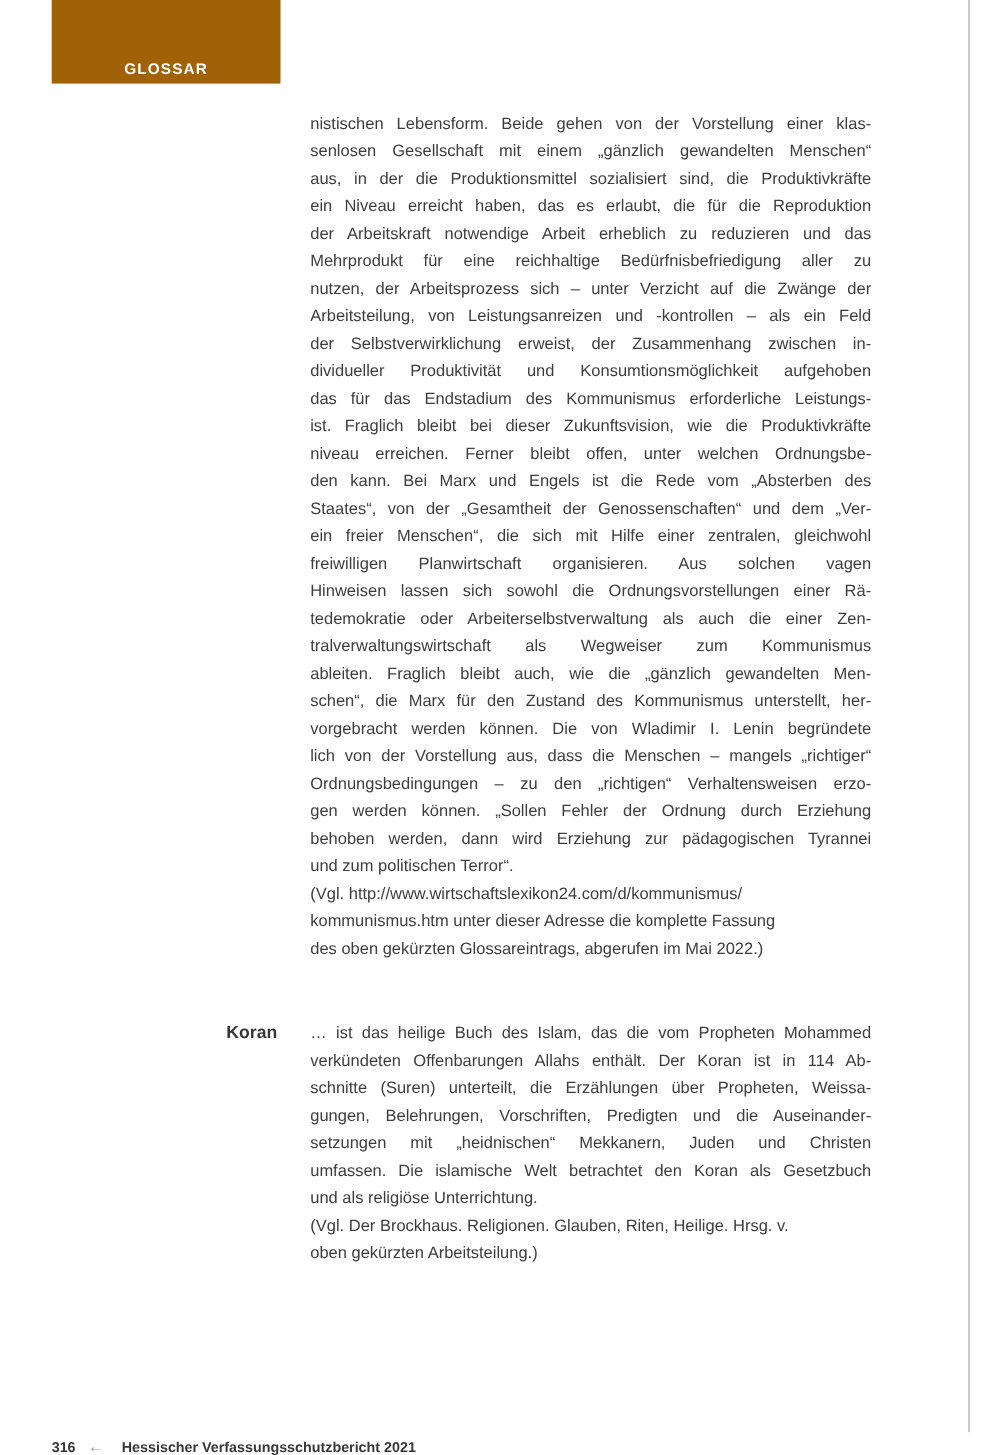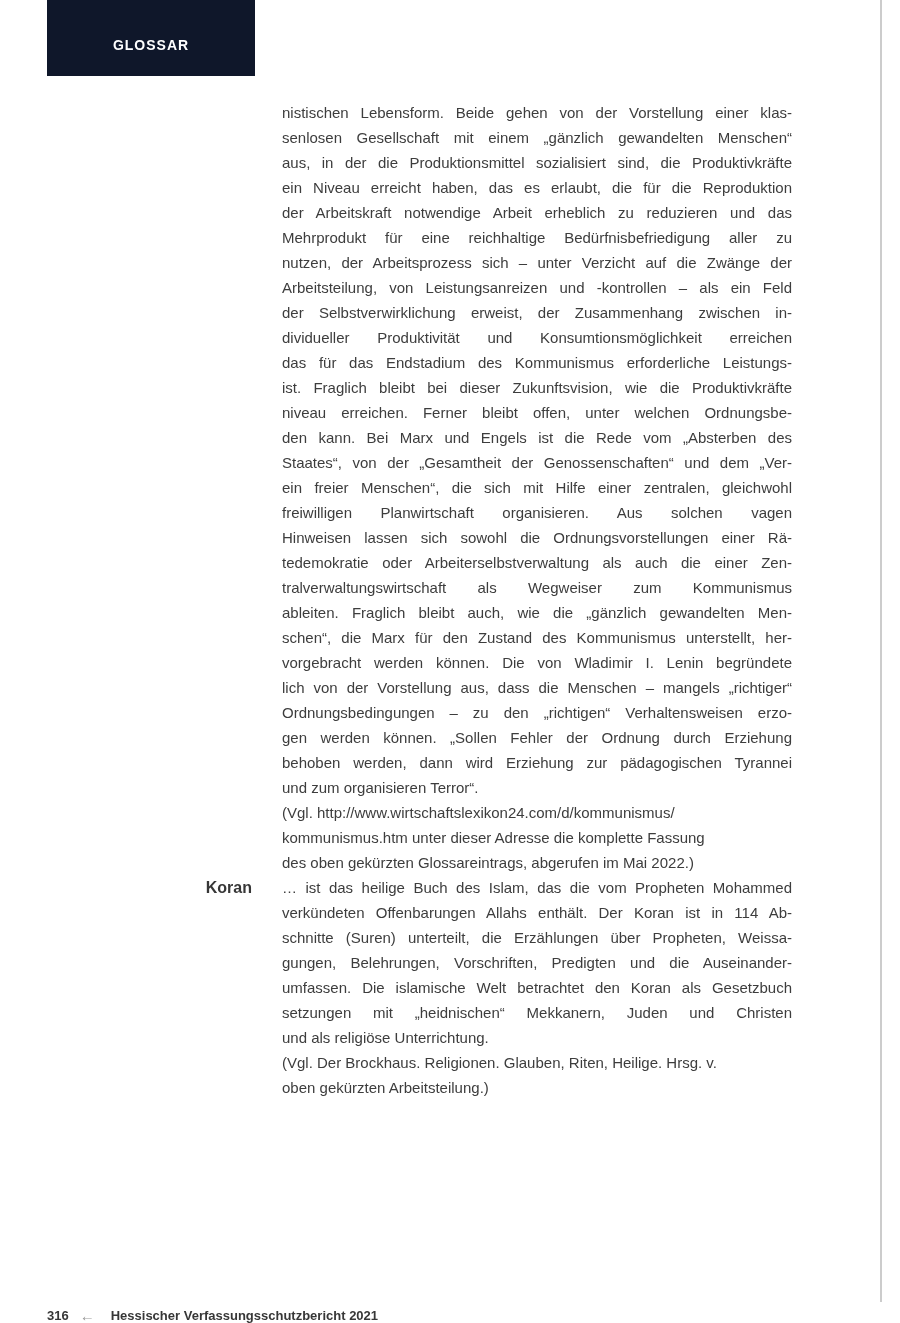--- a/index.html
+++ b/index.html
@@ -7,32 +7,32 @@
   body {
     width: 900px; height: 1323px;
     position: relative;
     font-family: "Liberation Sans", "DejaVu Sans", sans-serif;
     color: #3d3d3d;
     overflow: hidden;
   }
   .header-box {
     position: absolute; left: 47px; top: 0;
     width: 208px; height: 76px;
-    background: #0f172a;
+    background: #a16207;
     display: flex; align-items: flex-end; justify-content: center;
-    padding-bottom: 23px;
+    padding-bottom: 6px;
   }
   .header-box .section-label {
     color: #ffffff; font-weight: bold; font-size: 14px; letter-spacing: 1px;
   }
   .content {
     position: absolute; left: 47px; top: 100px; width: 745px;
   }
   .entry { display: flex; }
-  .entry-koran { }
+  .entry-koran { margin-top: 52px; }
   .term-col {
     flex: 0 0 205px; width: 205px;
     text-align: right;
     font-weight: bold; font-size: 16px; line-height: 25px;
     color: #373737;
   }
   .text-col {
     margin-left: 30px; width: 510px;
     font-size: 15px; line-height: 25px;
     overflow: hidden;
@@ -70,58 +70,58 @@
         <div>
             <div class="jline">nistischen Lebensform. Beide gehen von der Vorstellung einer klas-</div>
             <div class="jline">senlosen Gesellschaft mit einem „gänzlich gewandelten Menschen“</div>
             <div class="jline">aus, in der die Produktionsmittel sozialisiert sind, die Produktivkräfte</div>
             <div class="jline">ein Niveau erreicht haben, das es erlaubt, die für die Reproduktion</div>
             <div class="jline">der Arbeitskraft notwendige Arbeit erheblich zu reduzieren und das</div>
             <div class="jline">Mehrprodukt für eine reichhaltige Bedürfnisbefriedigung aller zu</div>
             <div class="jline">nutzen, der Arbeitsprozess sich – unter Verzicht auf die Zwänge der</div>
             <div class="jline">Arbeitsteilung, von Leistungsanreizen und -kontrollen – als ein Feld</div>
             <div class="jline">der Selbstverwirklichung erweist, der Zusammenhang zwischen in-</div>
-            <div class="jline">dividueller Produktivität und Konsumtionsmöglichkeit erreichen</div>
+            <div class="jline">dividueller Produktivität und Konsumtionsmöglichkeit aufgehoben</div>
             <div class="jline">das für das Endstadium des Kommunismus erforderliche Leistungs-</div>
             <div class="jline">ist. Fraglich bleibt bei dieser Zukunftsvision, wie die Produktivkräfte</div>
             <div class="jline">niveau erreichen. Ferner bleibt offen, unter welchen Ordnungsbe-</div>
             <div class="jline">den kann. Bei Marx und Engels ist die Rede vom „Absterben des</div>
             <div class="jline">Staates“, von der „Gesamtheit der Genossenschaften“ und dem „Ver-</div>
             <div class="jline">ein freier Menschen“, die sich mit Hilfe einer zentralen, gleichwohl</div>
             <div class="jline">freiwilligen Planwirtschaft organisieren. Aus solchen vagen</div>
             <div class="jline">Hinweisen lassen sich sowohl die Ordnungsvorstellungen einer Rä-</div>
             <div class="jline">tedemokratie oder Arbeiterselbstverwaltung als auch die einer Zen-</div>
             <div class="jline">tralverwaltungswirtschaft als Wegweiser zum Kommunismus</div>
             <div class="jline">ableiten. Fraglich bleibt auch, wie die „gänzlich gewandelten Men-</div>
             <div class="jline">schen“, die Marx für den Zustand des Kommunismus unterstellt, her-</div>
             <div class="jline">vorgebracht werden können. Die von Wladimir I. Lenin begründete</div>
             <div class="jline">lich von der Vorstellung aus, dass die Menschen – mangels „richtiger“</div>
             <div class="jline">Ordnungsbedingungen – zu den „richtigen“ Verhaltensweisen erzo-</div>
             <div class="jline">gen werden können. „Sollen Fehler der Ordnung durch Erziehung</div>
             <div class="jline">behoben werden, dann wird Erziehung zur pädagogischen Tyrannei</div>
           </div>
         <div>
-            <div class="pline">und zum organisieren Terror“.</div>
+            <div class="pline">und zum politischen Terror“.</div>
             <div class="pline">(Vgl. http://www.wirtschaftslexikon24.com/d/kommunismus/</div>
             <div class="pline">kommunismus.htm unter dieser Adresse die komplette Fassung</div>
             <div class="pline">des oben gekürzten Glossareintrags, abgerufen im Mai 2022.)</div>
           </div>
       </div>
     </div>
 
     <div class="entry entry-koran">
       <div class="term-col">Koran</div>
       <div class="text-col">
         <div>
             <div class="jline">… ist das heilige Buch des Islam, das die vom Propheten Mohammed</div>
             <div class="jline">verkündeten Offenbarungen Allahs enthält. Der Koran ist in 114 Ab-</div>
             <div class="jline">schnitte (Suren) unterteilt, die Erzählungen über Propheten, Weissa-</div>
             <div class="jline">gungen, Belehrungen, Vorschriften, Predigten und die Auseinander-</div>
+            <div class="jline">setzungen mit „heidnischen“ Mekkanern, Juden und Christen</div>
             <div class="jline">umfassen. Die islamische Welt betrachtet den Koran als Gesetzbuch</div>
-            <div class="jline">setzungen mit „heidnischen“ Mekkanern, Juden und Christen</div>
           </div>
         <div>
             <div class="pline">und als religiöse Unterrichtung.</div>
             <div class="pline">(Vgl. Der Brockhaus. Religionen. Glauben, Riten, Heilige. Hrsg. v.</div>
             <div class="pline">oben gekürzten Arbeitsteilung.)</div>
           </div>
       </div>
     </div>
 
   </div>

